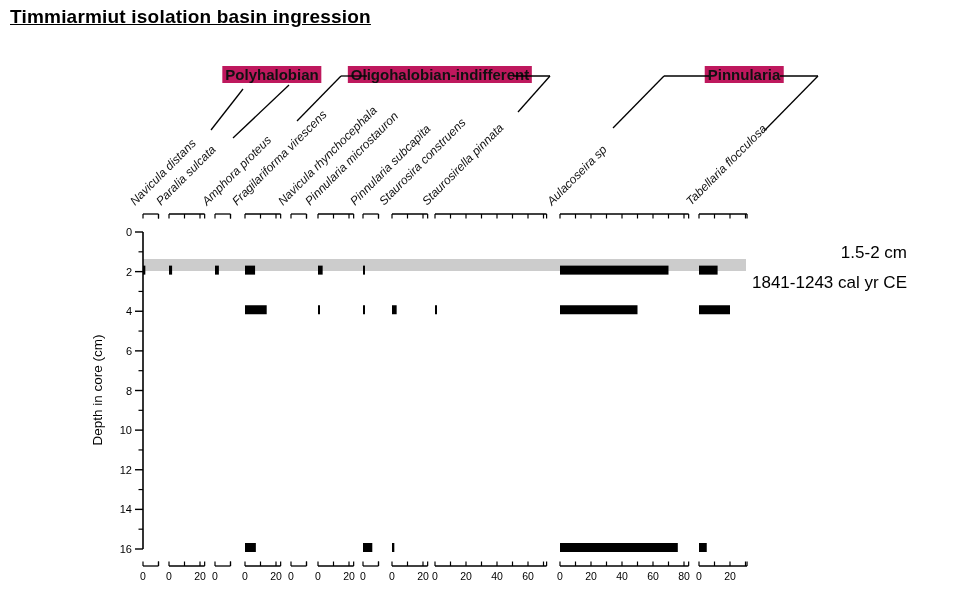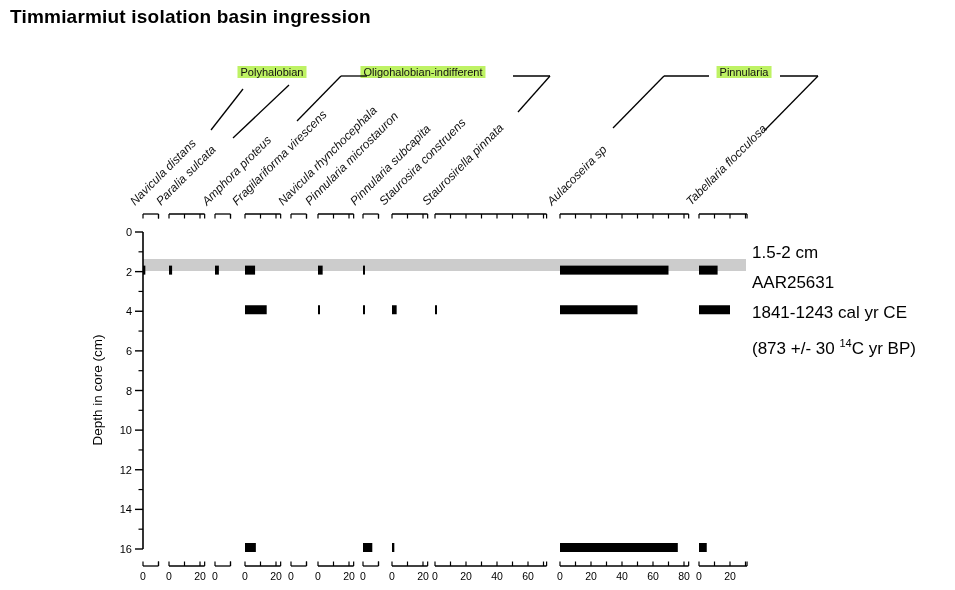--- a/index.html
+++ b/index.html
@@ -1,57 +1,55 @@
 <!DOCTYPE html>
 <html><head>
 <meta charset="utf-8">
 <style>
   html,body{margin:0;padding:0;background:#ffffff;}
   .figure{
     position:relative;width:955px;height:590px;background:#ffffff;overflow:hidden;
     font-family:"Liberation Sans", sans-serif;color:#111;
   }
   .title{
-    position:absolute;left:10px;top:6px;font-size:19px;font-weight:600;letter-spacing:.2px;color:#000;
+    position:absolute;left:10px;top:6px;font-size:19px;font-weight:600;letter-spacing:.2px;color:#000;text-decoration:underline;
   }
   .group-label{
-    position:absolute;top:66px;transform:translateX(-50%);font-size:11px;color:#111;white-space:nowrap;background:#bef264;padding:0 3px;
+    position:absolute;top:66px;transform:translateX(-50%);font-size:15px;color:#111;white-space:nowrap;background:#be185d;padding:0 3px;font-weight:bold;
   }
   .species-label{
     position:absolute;font-size:12px;font-style:italic;color:#111;white-space:nowrap;
     transform-origin:0 100%;transform:rotate(-45deg);height:14px;line-height:14px;
   }
   .yaxis-title{
     position:absolute;left:97px;top:390px;transform:translate(-50%,-50%) rotate(-90deg);
     font-size:13.5px;color:#000;white-space:nowrap;
   }
   .annotation{
-    position:absolute;left:752px;top:238px;font-size:17px;color:#000;line-height:30px;
+    position:absolute;left:752px;top:238px;font-size:17px;color:#000;line-height:30px;text-align:right;
   }
   .annotation sup{font-size:11px;}
   svg text{font-family:"Liberation Sans", sans-serif;fill:#000;}
   .chart-svg{position:absolute;left:0;top:0;}
 </style>
 </head>
 <body>
 
 <div class="figure">
   <div class="title">Timmiarmiut isolation basin ingression</div>
 
   <div class="group-label" style="left:272px">Polyhalobian</div>
-  <div class="group-label" style="left:423px">Oligohalobian-indifferent</div>
+  <div class="group-label" style="left:440px">Oligohalobian-indifferent</div>
   <div class="group-label" style="left:744px">Pinnularia</div>
 
   <div class="yaxis-title">Depth in core (cm)</div>
 
   <div class="annotation">
     <div>1.5-2 cm</div>
-    <div>AAR25631</div>
     <div>1841-1243 cal yr CE</div>
-    <div><span>(873 +/- 30 </span><sup>14</sup><span>C yr BP)</span></div>
   </div>
 <svg width="955" height="590" class="chart-svg">
       <rect x="143" y="259" width="603" height="12" fill="#cccccc"></rect>
       <line x1="143" y1="232" x2="143" y2="549" stroke="#000000" stroke-width="1.6"></line>
       <line x1="135" y1="232" x2="143" y2="232" stroke="#000000" stroke-width="1.4"></line>
       <text x="132" y="236" font-size="11" text-anchor="end">0</text>
       <line x1="135" y1="271.625" x2="143" y2="271.625" stroke="#000000" stroke-width="1.4"></line>
       <text x="132" y="275.625" font-size="11" text-anchor="end">2</text>
       <line x1="135" y1="311.25" x2="143" y2="311.25" stroke="#000000" stroke-width="1.4"></line>
       <text x="132" y="315.25" font-size="11" text-anchor="end">4</text>

